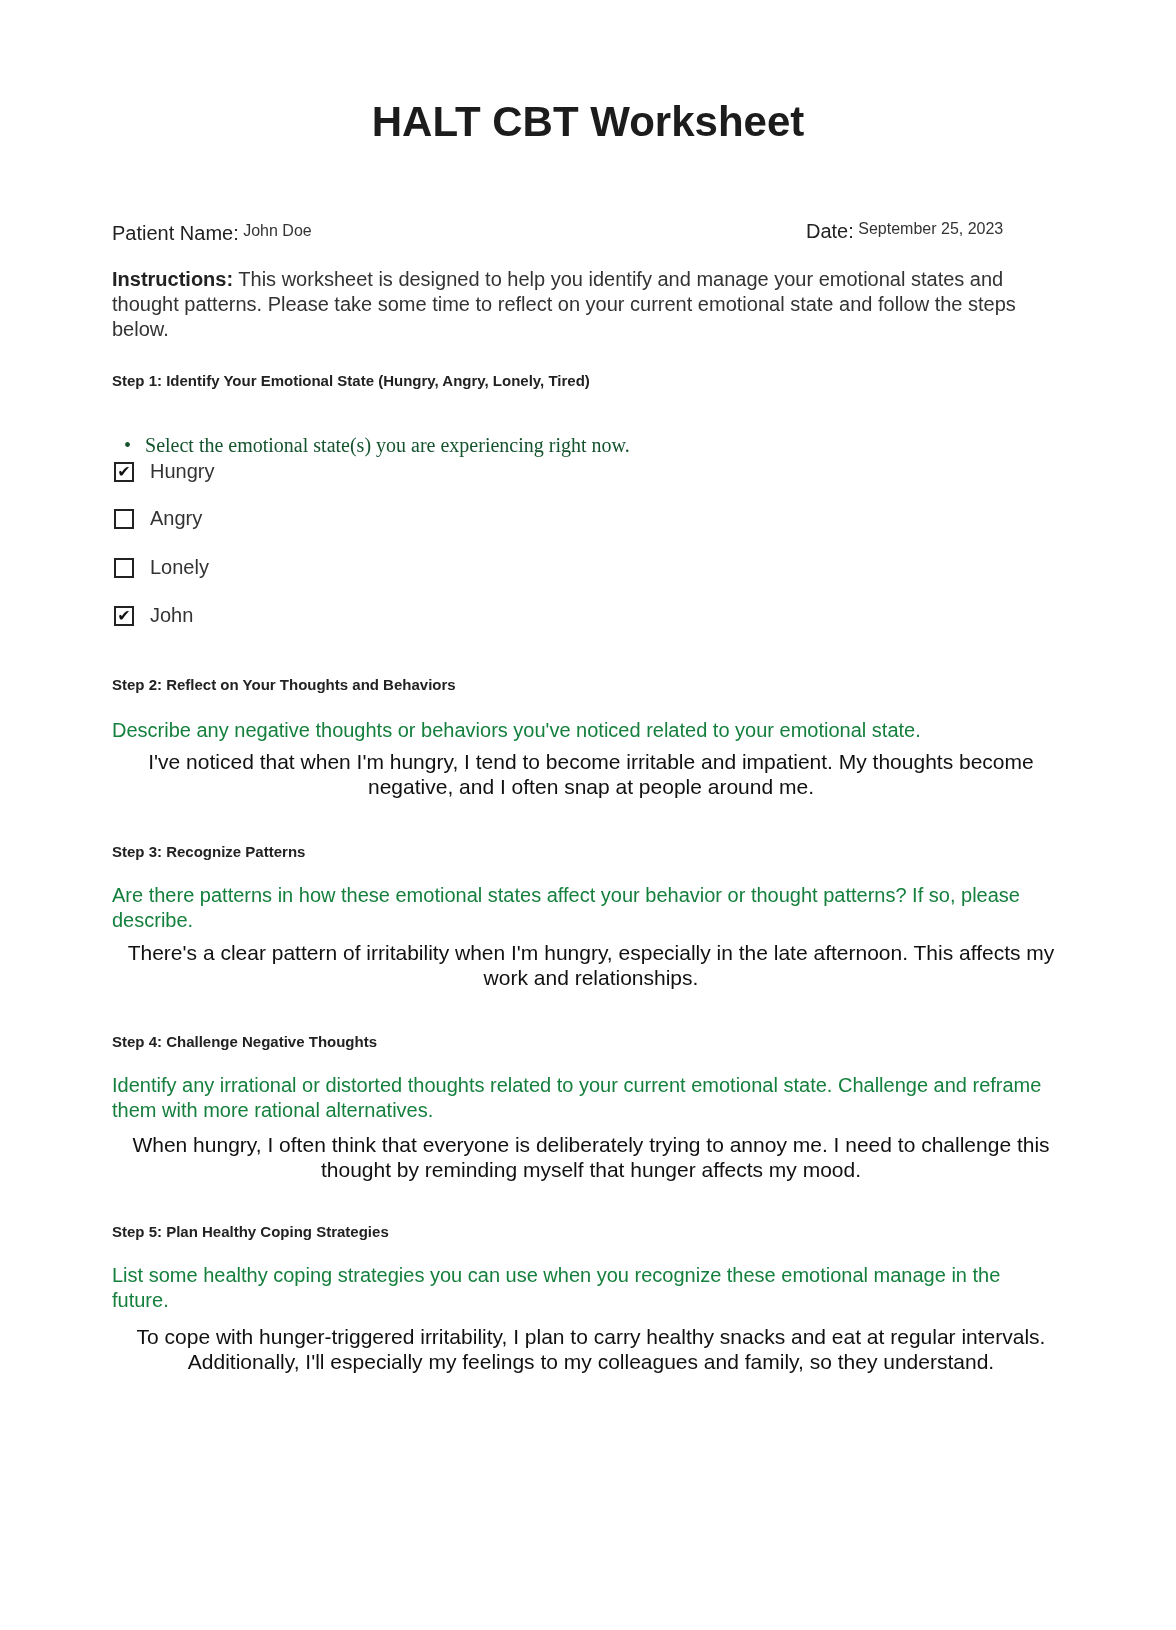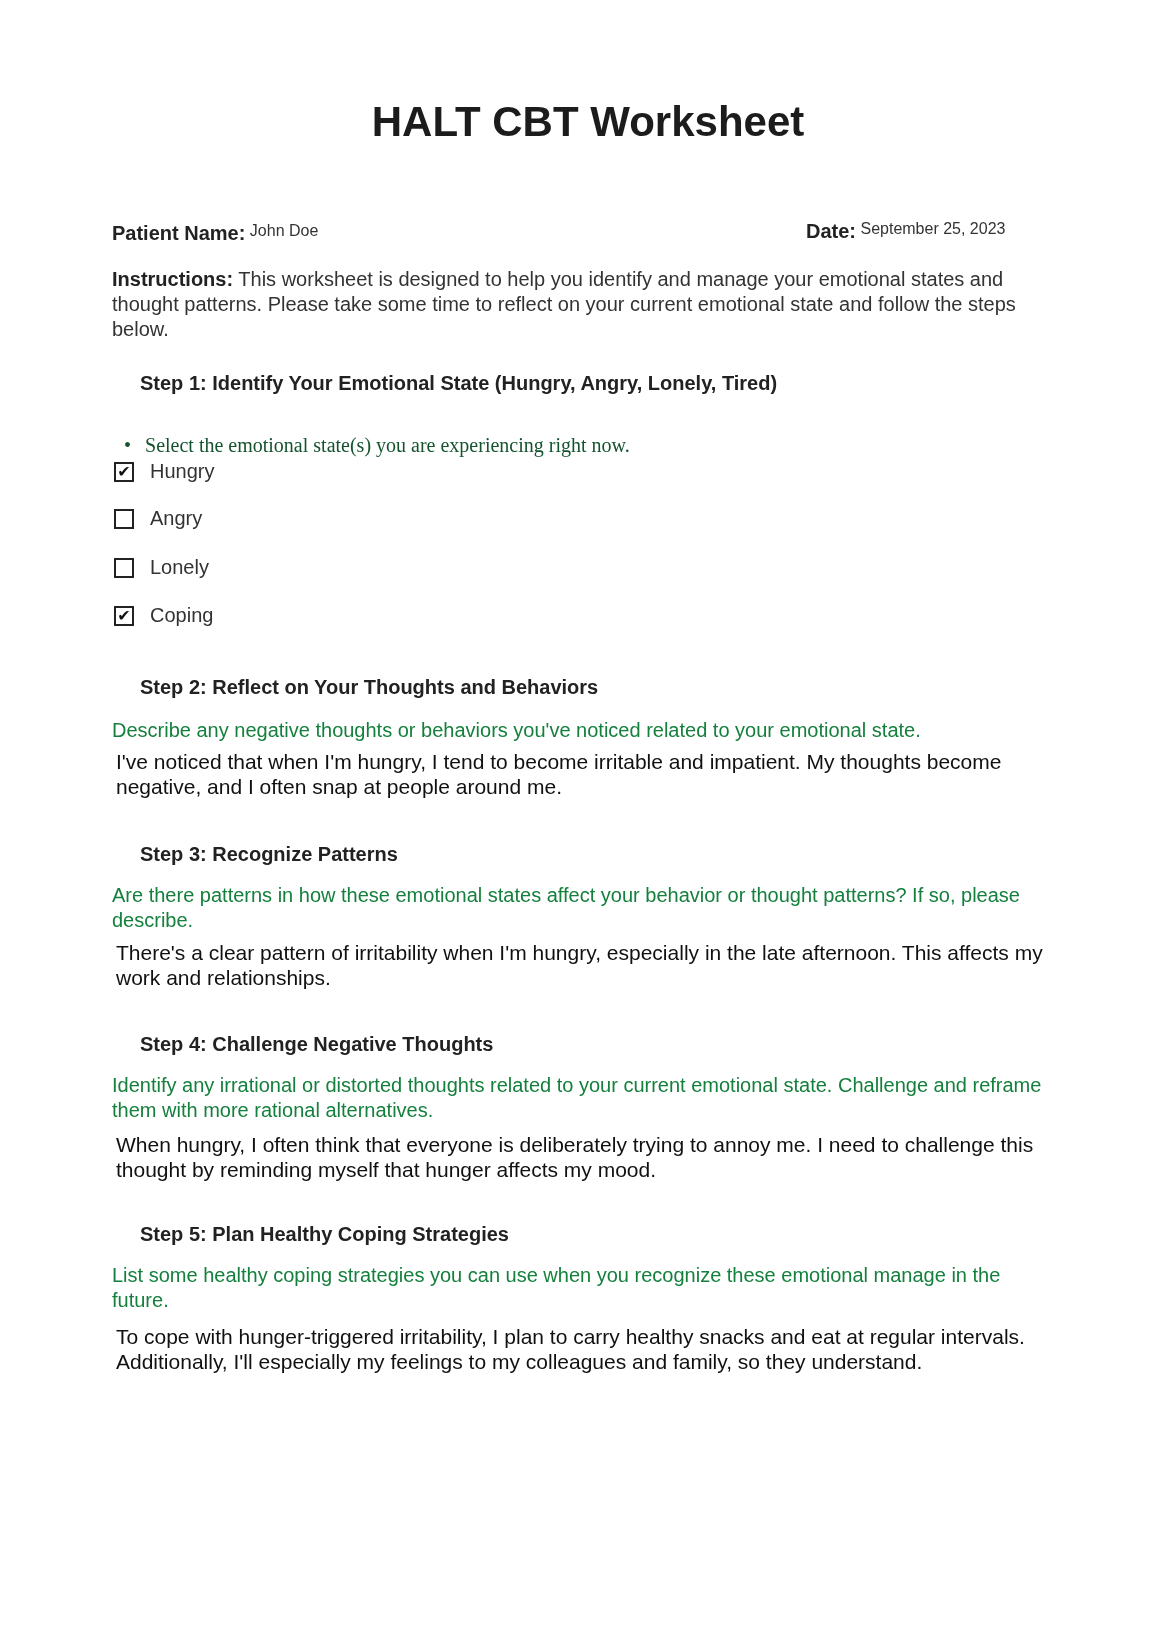--- a/index.html
+++ b/index.html
@@ -1,26 +1,26 @@
 <!DOCTYPE html>
 <html><head>
 <meta charset="utf-8">
 <style>
   html, body { margin:0; padding:0; background:#ffffff; }
   body { width:1176px; height:1630px; position:relative; font-family:"Liberation Sans", sans-serif; color:#2b2b2b; overflow:hidden; }
   .title { position:absolute; top:98px; left:0; width:1176px; text-align:center; font-size:42px; font-weight:bold; color:#1c1c1c; margin:0; }
-  .meta-label { font-weight:bold; font-size:20px; color:#222; }
+  .meta-label { font-weight:normal; font-size:20px; color:#222; }
   .meta-val { font-size:16px; color:#333; vertical-align:4px; }
   .patient { position:absolute; top:222px; left:112px; }
   .date { position:absolute; top:220px; left:806px; }
   .instructions { position:absolute; top:267px; left:112px; width:940px; font-size:20px; line-height:25px; color:#333; }
   .instructions b { color:#222; }
-  .step-title { position:absolute; left:112px; font-size:20px; font-weight:bold; color:#222;margin-left:28px; }
+  .step-title { position:absolute; left:112px; font-size:15px; font-weight:bold; color:#222; }
   .prompt { position:absolute; left:112px; width:940px; font-size:20px; line-height:25px; color:#15803d; }
-  .answer { position:absolute; left:116px; width:950px; font-size:21px; line-height:25px; color:#111; }
+  .answer { position:absolute; left:116px; width:950px; font-size:21px; line-height:25px; color:#111;text-align:center; }
   .bullet { position:absolute; top:434px; left:124px; font-size:20px; color:#14532d;font-family:Liberation Serif, serif; }
   .bullet::before { content:"•"; margin-right:14px; }
   .cb-row { position:absolute; left:114px; display:flex; align-items:center; font-size:20px; color:#333; }
   .cb { width:20px; height:20px; border:2px solid #222; box-sizing:border-box; display:flex; align-items:center; justify-content:center; font-size:16px; line-height:1; margin-right:16px; color:#111; }
 </style>
 </head>
 <body>
 
 <h1 class="title">HALT CBT Worksheet</h1>
 
@@ -48,21 +48,21 @@
 <div class="cb-row" style="top:507px">
   <span class="cb"></span>
   <span>Angry</span>
 </div>
 <div class="cb-row" style="top:556px">
   <span class="cb"></span>
   <span>Lonely</span>
 </div>
 <div class="cb-row" style="top:604px">
   <span class="cb">✔</span>
-  <span>Coping</span>
+  <span>John</span>
 </div>
 
 <div class="step-title" style="top:676px">Step 2: Reflect on Your Thoughts and Behaviors</div>
 <div class="prompt" style="top:718px">Describe any negative thoughts or behaviors you've noticed related to your emotional state.</div>
 <div class="answer" style="top:749px">I've noticed that when I'm hungry, I tend to become irritable and impatient. My thoughts become negative, and I often snap at people around me.</div>
 
 <div class="step-title" style="top:843px">Step 3: Recognize Patterns</div>
 <div class="prompt" style="top:883px">Are there patterns in how these emotional states affect your behavior or thought patterns? If so, please describe.</div>
 <div class="answer" style="top:940px">There's a clear pattern of irritability when I'm hungry, especially in the late afternoon. This affects my work and relationships.</div>
 

